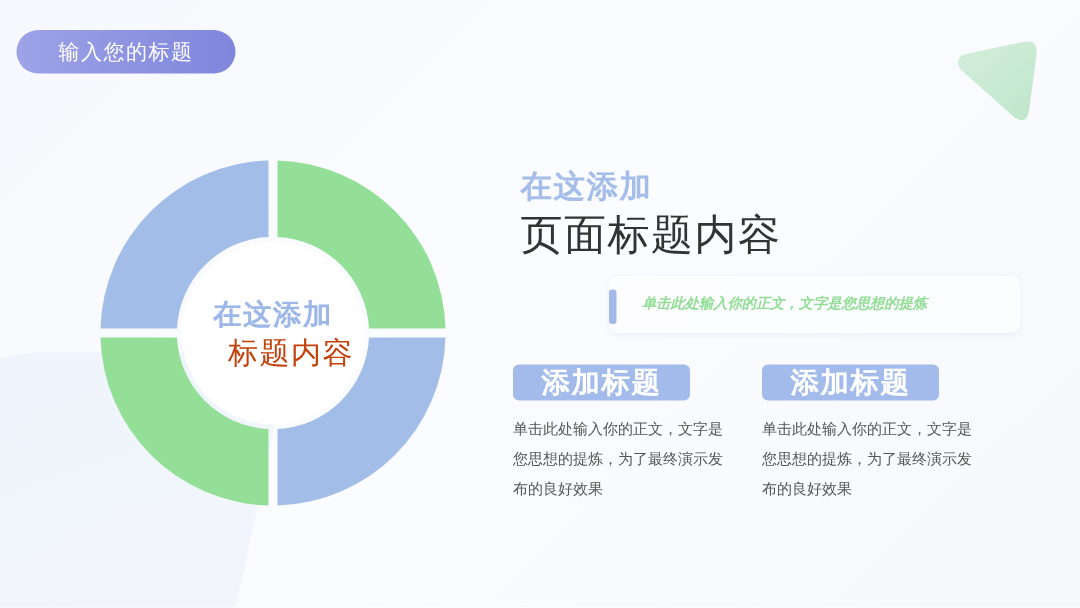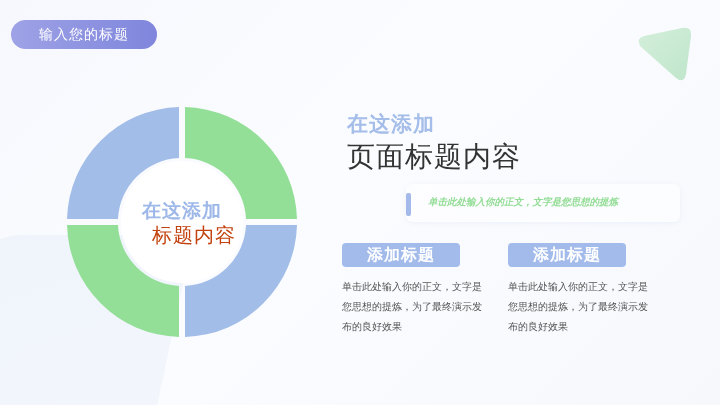--- a/index.html
+++ b/index.html
@@ -18,21 +18,21 @@
     display:flex;flex-direction:column;align-items:center;justify-content:center;}
   .dc-line1{font-size:19px;font-weight:bold;color:#9db8e8;line-height:24px;letter-spacing:1px;}
   .dc-line2{font-size:20px;color:#c2410c;line-height:26px;letter-spacing:1px;margin-left:24px;}
   .main-title1{position:absolute;left:347px;top:110px;font-size:21px;font-weight:bold;color:#a4bde9;letter-spacing:1px;}
   .main-title2{position:absolute;left:347px;top:138px;font-size:28px;color:#333;letter-spacing:1px;}
   .quote-box{position:absolute;left:362px;top:184px;width:274px;height:38px;border-radius:6px;
     background:rgba(255,255,255,.55);box-shadow:0 1px 4px rgba(200,210,230,.25);margin-left:44px;}
   .quote-bar{position:absolute;left:0;top:9px;width:5px;height:23px;border-radius:2px;background:#a3b9ea;}
   .quote-text{position:absolute;left:22px;top:12px;font-size:9.5px;font-weight:bold;font-style:italic;color:#92dd95;white-space:nowrap;}
   .card{position:absolute;top:243px;width:160px;}
-  .card-tag{width:118px;height:24px;border-radius:4px;background:#a2bbea;color:#fff;font-size:16px;font-weight:bold;
+  .card-tag{width:118px;height:24px;border-radius:4px;background:#a2bbea;color:#fff;font-size:19px;font-weight:bold;
     display:flex;align-items:center;justify-content:center;letter-spacing:1px;}
   .card-body{margin-top:10px;font-size:10px;color:#555;line-height:20px;width:148px;}
 </style>
 </head>
 <body>
 
 <div class="bg-shape-left"></div>
 <svg class="bg-shape-tri" viewBox="0 0 60 58">
   <defs>
       <linearGradient id="tg" x1="0" y1="0" x2="1" y2="1">

